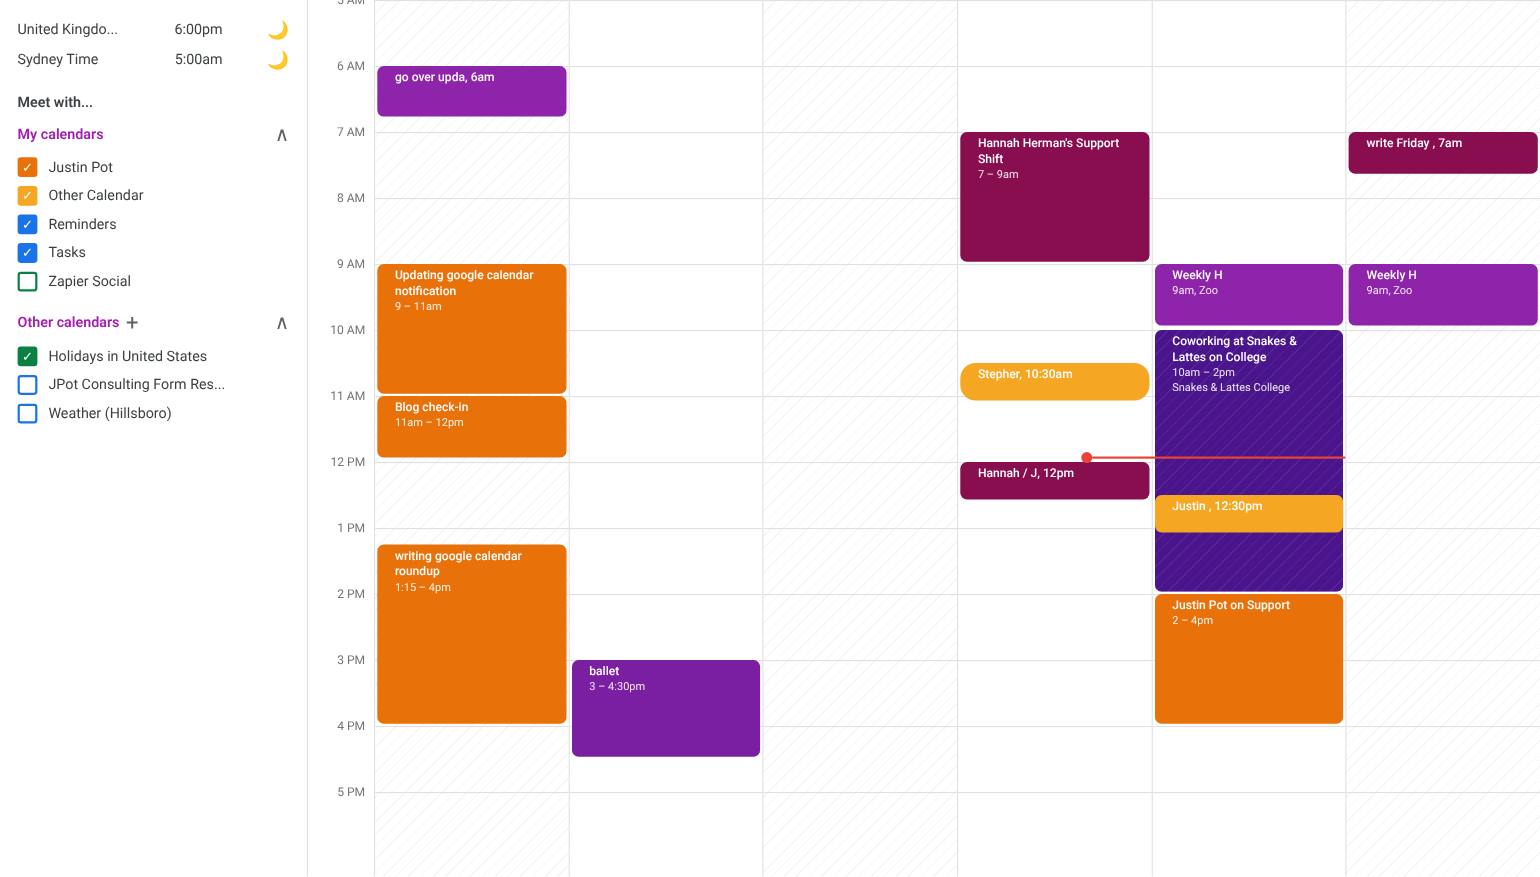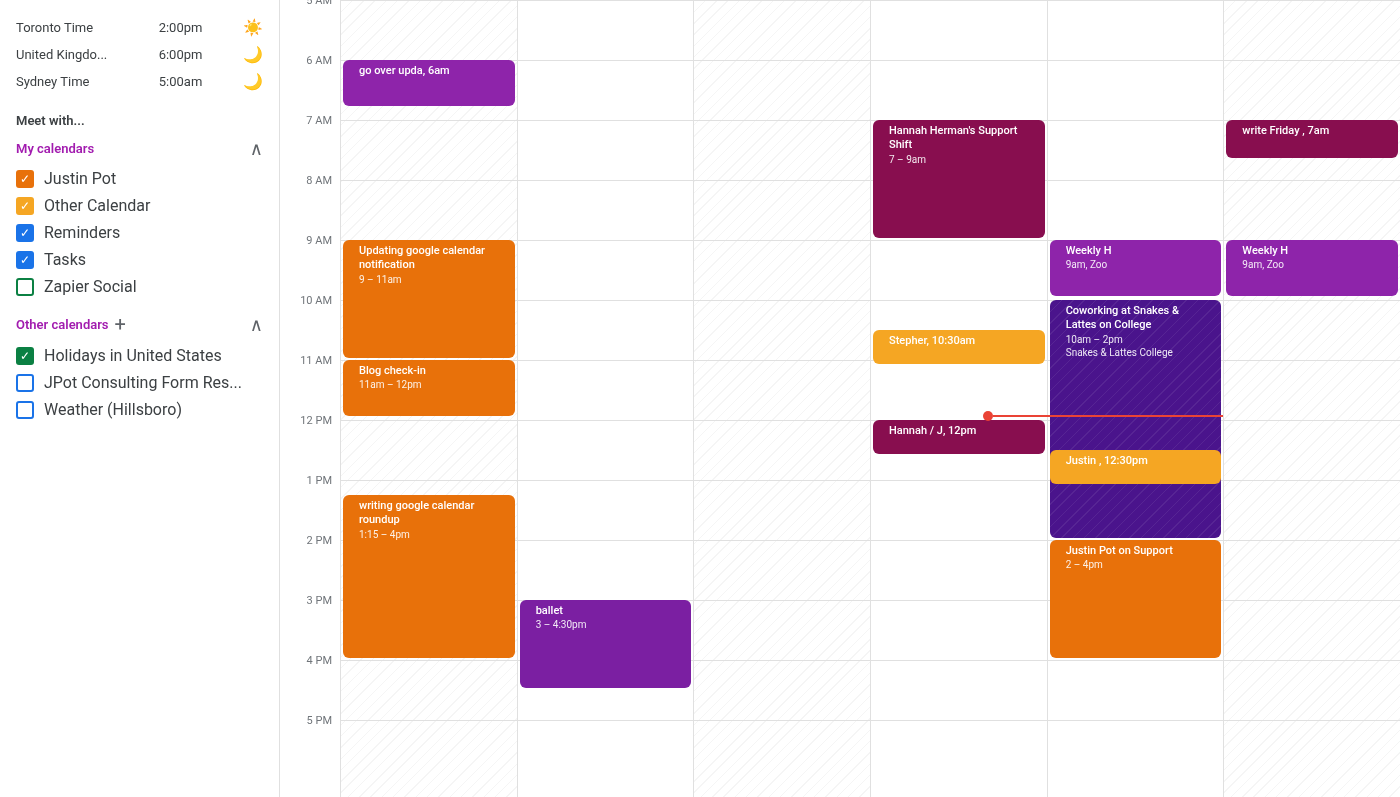--- a/index.html
+++ b/index.html
@@ -83,21 +83,21 @@
     }
     .cal-checkbox {
       width: 18px; height: 18px;
       border-radius: 3px;
       margin-right: 10px;
       display: flex; align-items: center; justify-content: center;
       flex-shrink: 0;
     }
     .cal-checkbox.filled { color: #fff; font-size: 12px; }
     .cal-checkbox.outline { border: 2px solid #80868b; }
-    .cal-label { font-size: 16px; color: #3c4043; text-align: right; }
+    .cal-label { font-size: 13px; color: #3c4043; text-align: right; }
 
     .other-cals-header {
       display: flex;
       align-items: center;
       justify-content: space-between;
       margin-top: 12px;
       margin-bottom: 6px;
     }
     .other-cals-left { display: flex; align-items: center; gap: 6px; }
     .add-btn { font-size: 20px; color: #5f6368; cursor: pointer; }
@@ -206,25 +206,20 @@
       height: 2px;
       background: #ea4335;
     }
   </style>
 </head>
 <body>
 
 <div class="sidebar">
 
   <div class="world-clocks">
-    <div class="clock-row">
-      <span class="clock-city">Toronto Time</span>
-      <span class="clock-time">2:00pm</span>
-      <span class="clock-icon">☀️</span>
-    </div>
     <div class="clock-row">
       <span class="clock-city">United Kingdo...</span>
       <span class="clock-time">6:00pm</span>
       <span class="clock-icon">🌙</span>
     </div>
     <div class="clock-row">
       <span class="clock-city">Sydney Time</span>
       <span class="clock-time">5:00am</span>
       <span class="clock-icon">🌙</span>
     </div>
@@ -413,21 +408,21 @@
         <div class="hour-line" style="top:540px;"></div>
         <div class="hour-line" style="top:600px;"></div>
         <div class="hour-line" style="top:660px;"></div>
         <div class="hour-line" style="top:720px;"></div>
 
         <div class="event" style="background:#880e4f; top:120px; left:2px; right:2px; height:118px;">
           <div class="event-title">Hannah Herman's Support Shift</div>
           <div class="event-time">7 – 9am</div>
         </div>
 
-        <div class="event" style="background:#f5a623; top:330px; left:2px; right:2px; height:34px;">
+        <div class="event" style="background:#f5a623; top:330px; left:2px; right:2px; height:34px;border-radius:14px;">
           <div class="event-title">Stepher, 10:30am</div>
         </div>
 
         <div class="event" style="background:#880e4f; top:420px; left:2px; right:2px; height:34px;">
           <div class="event-title">Hannah / J, 12pm</div>
         </div>
       </div>
 
       <div class="day-column" style="position:relative;">
         <div class="hour-line" style="top:0px;"></div>

